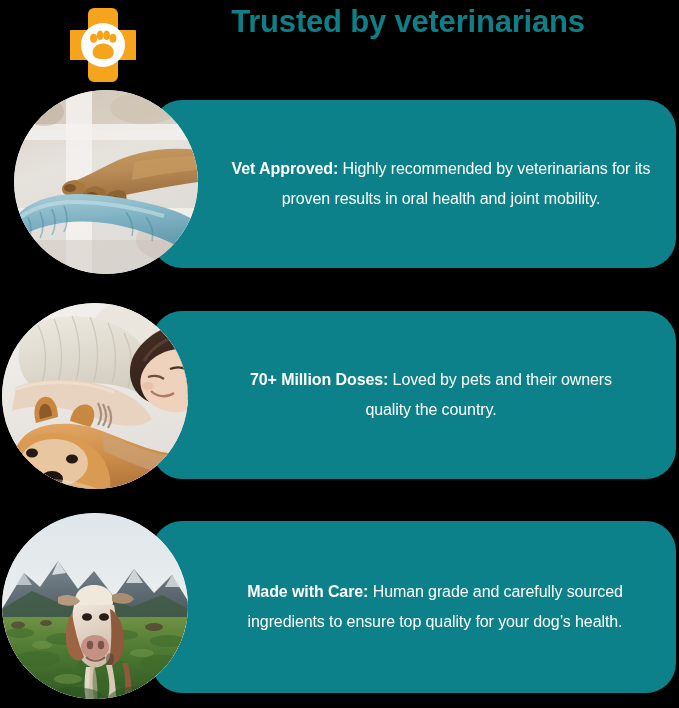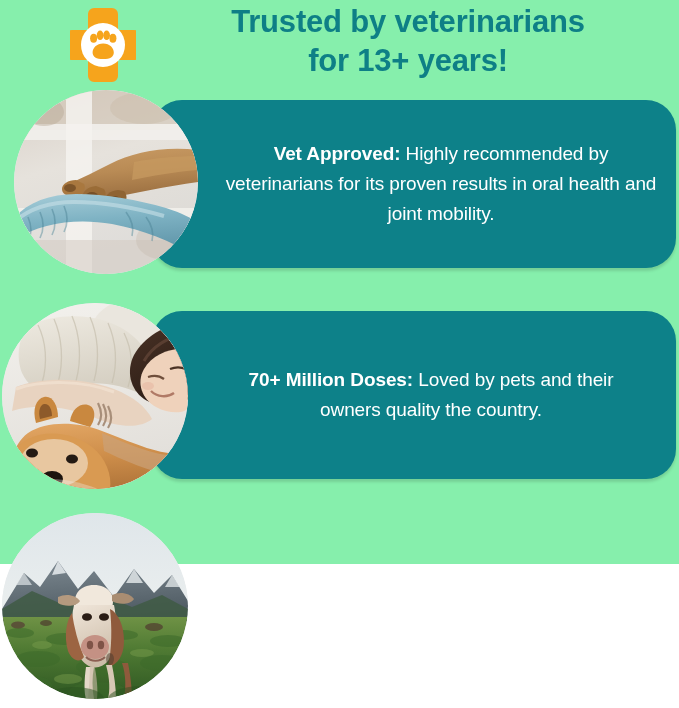--- a/index.html
+++ b/index.html
@@ -10,22 +10,22 @@
   body {
     width: 679px;
     height: 708px;
     overflow: hidden;
     font-family: "Liberation Sans", sans-serif;
     -webkit-font-smoothing: antialiased;
   }
   #page {
     position: relative;
     width: 679px;
-    height: 564px;
-    background: #86efac;
+    height: 708px;
+    background: #000000;
   }
 
   
   #header {
     position: absolute;
     left: 0;
     top: 0;
     width: 679px;
     height: 92px;
   }
@@ -75,21 +75,21 @@
   .r3 .card-panel { bottom: 14px; }
 
   .card-text {
     position: absolute;
     left: 72px;
     right: 18px;
     top: 50%;
     transform: translateY(-50%);
     color: #ffffff;
     text-align: center;
-    font-size: 19px;
+    font-size: 16px;
     line-height: 30px;
     letter-spacing: -0.1px;
   }
   .r2 .card-text { left: 80px; right: 46px; }
   .r3 .card-text { left: 60px; right: 18px; }
   .card-text b { font-weight: bold; }
 
   
   .photo-circle {
     position: absolute;
@@ -123,21 +123,20 @@
         <ellipse cx="30.1" cy="29.3" rx="3.4" ry="4.8" fill="#f6a41c"></ellipse>
         <ellipse cx="36.6" cy="29.3" rx="3.4" ry="4.8" fill="#f6a41c"></ellipse>
         <ellipse cx="42.9" cy="32.3" rx="3.5" ry="4.5" fill="#f6a41c"></ellipse>
         <path d="M33.2 37.5 c6.6 0 10.6 4.6 10.6 8.9 c0 4.3 -3.6 6.6 -10.6 6.6
                  c-7 0 -10.6 -2.3 -10.6 -6.6 c0 -4.3 4 -8.9 10.6 -8.9 z" fill="#f6a41c"></path>
       </svg>
     </div>
 
     <div id="headline">
       <span class="hl-line">Trusted by veterinarians</span>
-      <span class="hl-line">for 13+ years!</span>
     </div>
   </div>
 
   <div class="card-row r1">
 
     <div class="card-panel">
       <div class="card-text">
         <b>Vet Approved:</b><span> Highly recommended by veterinarians for its proven results in oral health and joint mobility.</span>
       </div>
     </div>
@@ -289,20 +288,25 @@
           <path d="M40 182 C46 188 56 188 62 182" fill="none" stroke="#1c140e" stroke-width="2"></path>
           <path d="M100 130 C128 142 158 156 186 152 L186 172 C158 174 128 160 102 148 Z" fill="#caa178" opacity="0.7"></path>
           <path d="M0 182 C30 172 66 174 96 186 L0 186 Z" fill="#f0ece4" opacity="0.35"></path>
         </g>
       </svg>
     </div>
   </div>
 
   <div class="card-row r3">
 
+    <div class="card-panel">
+      <div class="card-text">
+        <b>Made with Care:</b><span> Human grade and carefully sourced ingredients to ensure top quality for your dog’s health.</span>
+      </div>
+    </div>
 
     <div class="photo-circle">
       <svg width="186" height="186" viewBox="0 0 186 186" xmlns="http://www.w3.org/2000/svg">
         <defs>
           <clipPath id="c3">
               <circle cx="93" cy="93" r="93"></circle>
             </clipPath>
           <linearGradient id="sky3" x1="0" y1="0" x2="0" y2="1">
             <stop offset="0" stop-color="#dfe6ea"></stop>
             <stop offset="0.7" stop-color="#eef1f0"></stop>

